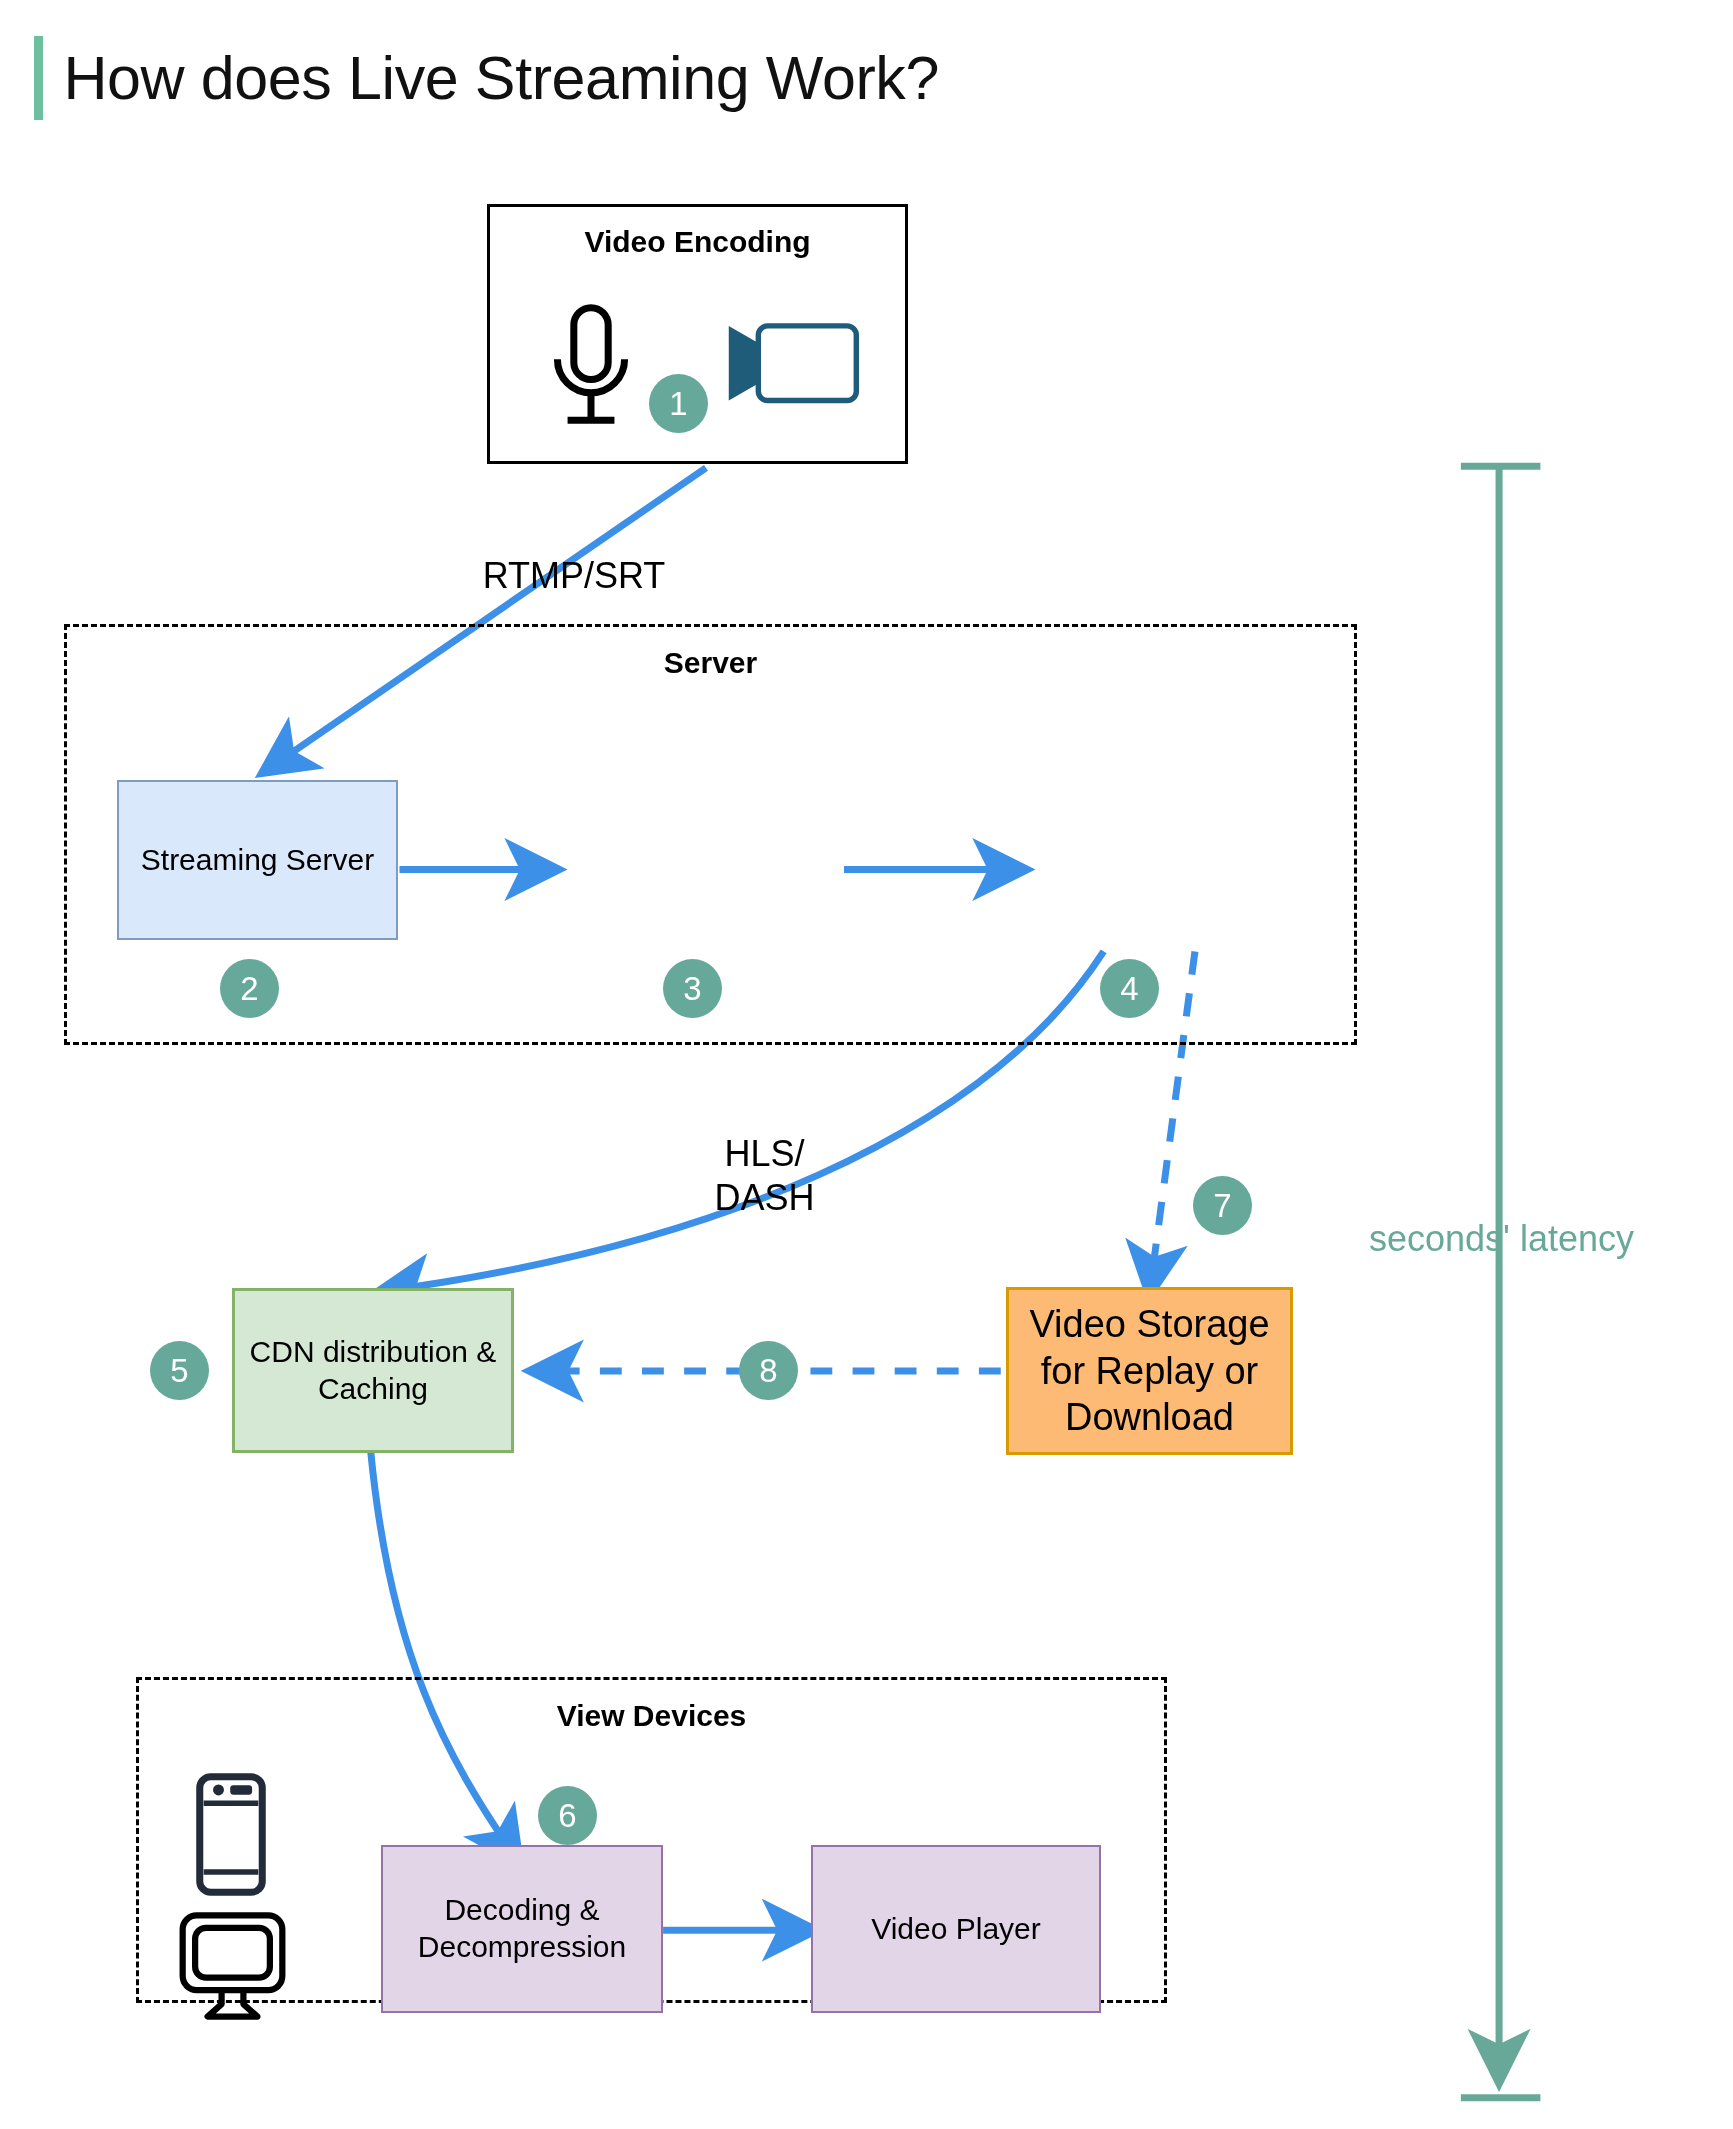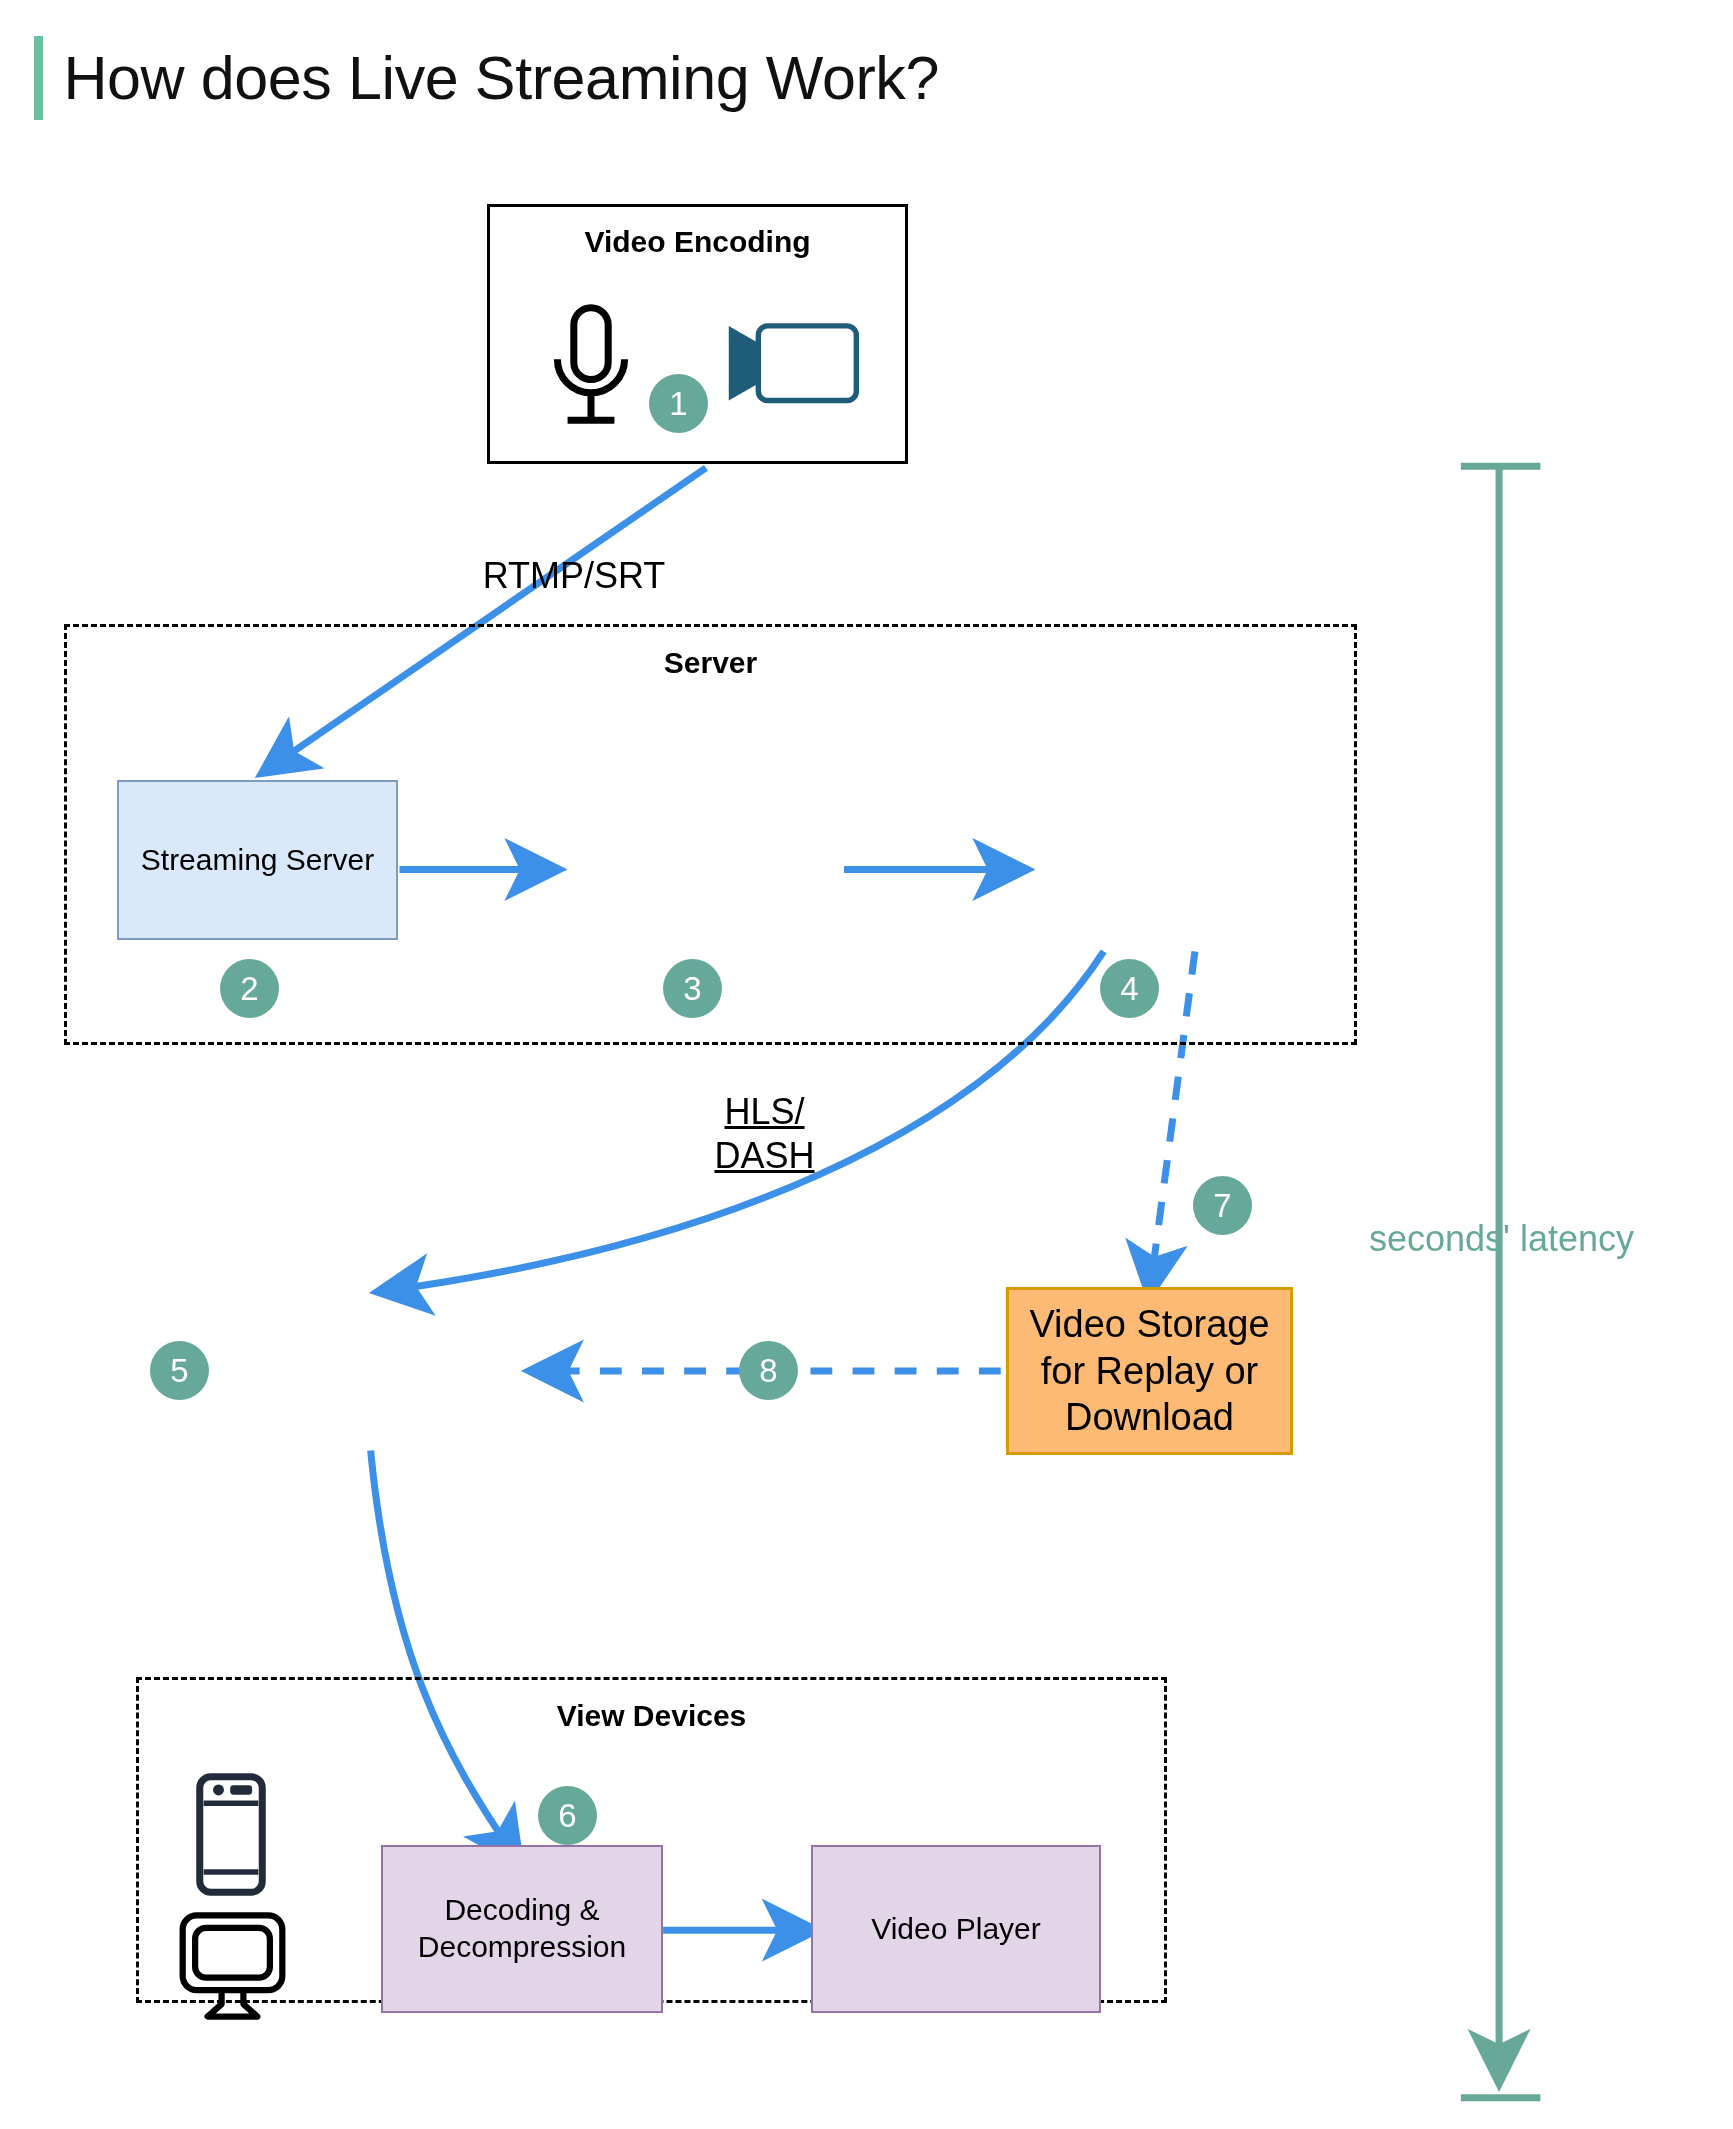--- a/index.html
+++ b/index.html
@@ -108,25 +108,28 @@
 
   <div class="box blue-box" style="left:117px;top:780px;width:281px;height:160px;">
     <span>Streaming Server</span>
   </div>
   <div class="badge" style="left:220px;top:959px;">2</div>
 
   <div class="badge" style="left:663px;top:959px;">3</div>
 
   <div class="badge" style="left:1100px;top:959px;">4</div>
 
-  <div class="edge-label" style="left:663px;top:1090px;width:203px;text-decoration:underline;">
+  <div class="edge-label" style="left:663px;top:1132px;width:203px;">
     <span>HLS/</span><br>
     <span>DASH</span>
   </div>
 
+  <div class="box green-box" style="left:232px;top:1288px;width:282px;height:165px;">
+    <span>CDN distribution &amp; Caching</span>
+  </div>
   <div class="badge" style="left:150px;top:1341px;">5</div>
 
   <div class="box orange-box" style="left:1006px;top:1287px;width:287px;height:168px;">
     <span>Video Storage for Replay or Download</span>
   </div>
   <div class="badge" style="left:1193px;top:1176px;">7</div>
   <div class="badge" style="left:739px;top:1341px;">8</div>
 
   <div id="latency-label" style="left:1369px;top:1218px;">seconds' latency</div>
 

